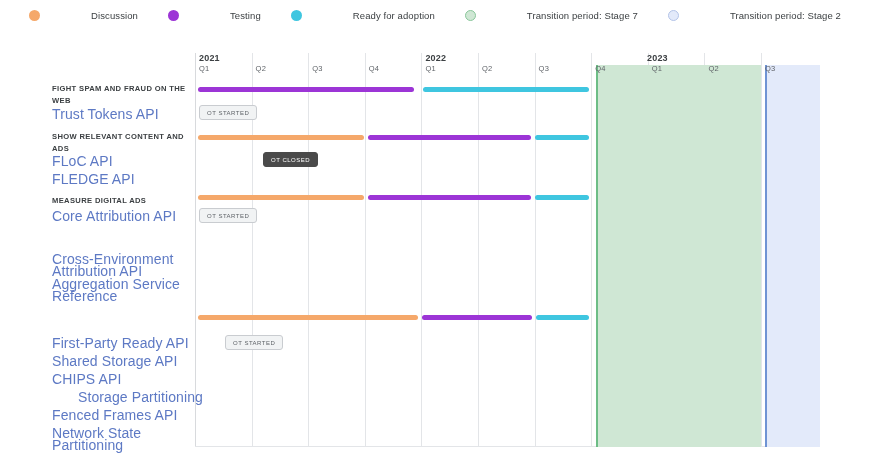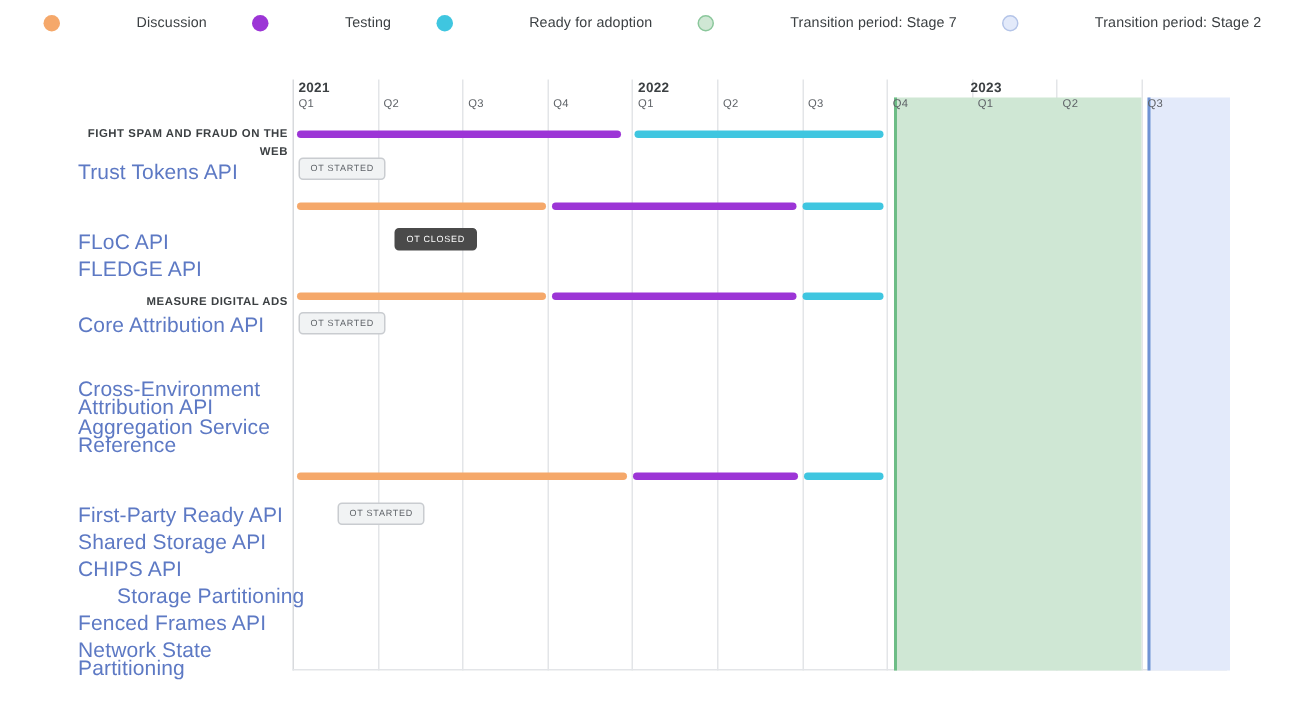--- a/index.html
+++ b/index.html
@@ -135,21 +135,20 @@
     left: 52px;
     width: 140px;
     line-height: 11.5px;
   }
   .row-label.section {
     font-size: 7.6px;
     font-weight: bold;
     color: #3c4043;
     letter-spacing: 0.35px;
     text-transform: uppercase;
-    text-align: right;
   }
   .row-label.api {
     font-size: 14px;
     color: #5d79c4;
     letter-spacing: 0.1px;
   }
 
   
   .bars {
     position: absolute;
@@ -243,20 +242,21 @@
       <div class="quarter-label" style="left: 343.6px;">Q3</div>
       <div class="quarter-label" style="left: 400.2px;">Q4</div>
       <div class="quarter-label" style="left: 456.8px;">Q1</div>
       <div class="quarter-label" style="left: 513.4px;">Q2</div>
       <div class="quarter-label" style="left: 570px;">Q3</div>
     </div>
 
   <div class="labels">
       <div class="row-label section" style="top: 30px;">FIGHT SPAM AND FRAUD ON THE WEB</div>
       <div class="row-label api" style="top: 56px;">Trust Tokens API</div>
+      <div class="row-label section" style="top: 78px;">SHOW RELEVANT CONTENT AND ADS</div>
       <div class="row-label api" style="top: 103px;">FLoC API</div>
       <div class="row-label api" style="top: 121px;">FLEDGE API</div>
       <div class="row-label section" style="top: 142px;">MEASURE DIGITAL ADS</div>
       <div class="row-label api" style="top: 158px;">Core Attribution API</div>
       <div class="row-label api" style="top: 201px;">Cross-Environment Attribution API</div>
       <div class="row-label api" style="top: 226px;">Aggregation Service Reference</div>
       <div class="row-label api" style="top: 285px;">First-Party Ready API</div>
       <div class="row-label api" style="top: 303px;">Shared Storage API</div>
       <div class="row-label api" style="top: 321px;">CHIPS API</div>
       <div class="row-label api" style="top: 339px; margin-left: 26px;">Storage Partitioning</div>

